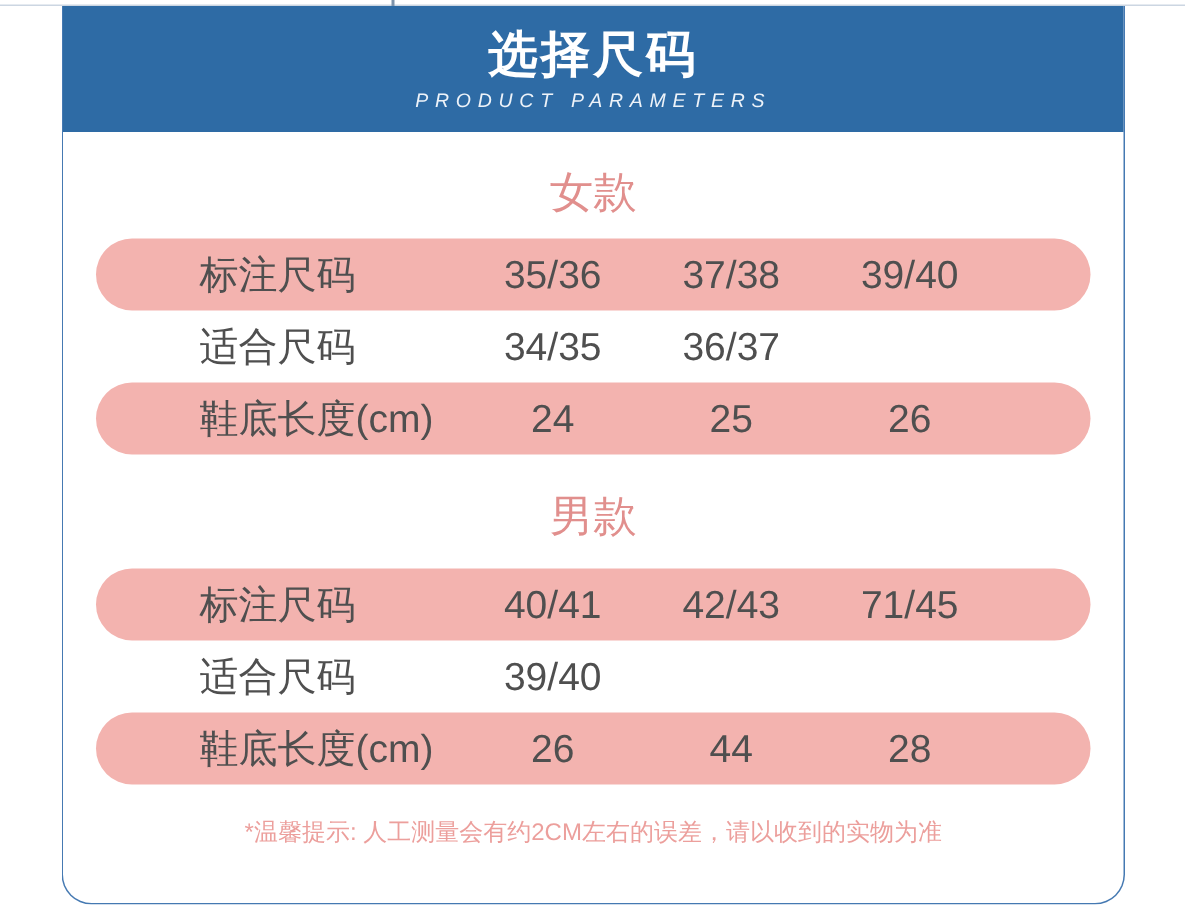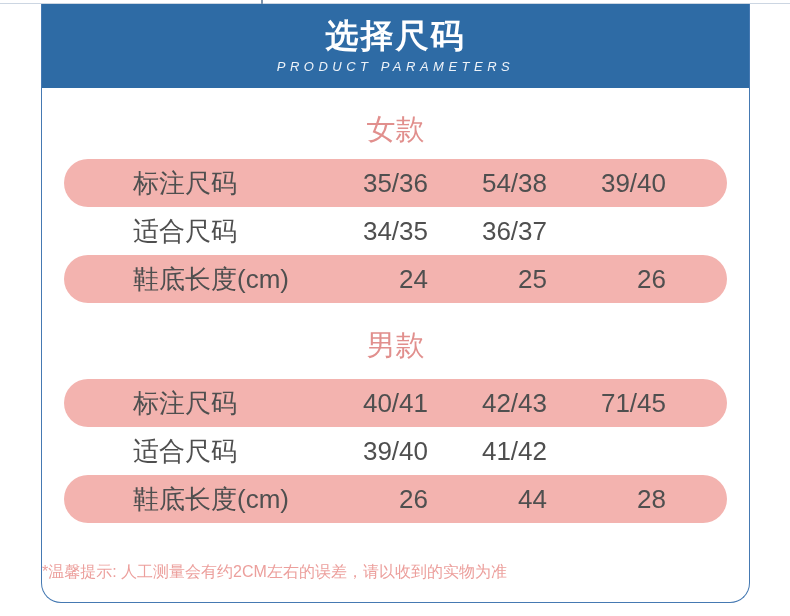--- a/index.html
+++ b/index.html
@@ -74,25 +74,25 @@
   }
   .cell.label {
     flex: 0 0 245px;
     box-sizing: border-box;
     padding-left: 69px;
     text-align: left;
     white-space: nowrap;
   }
   .cell.value {
     flex: 0 0 119px;
-    text-align: right;
+    text-align: center;
   }
   .note {
-    margin-top: 39px;
-    text-align: left;
+    margin-top: 23px;
+    text-align: center;
     color: var(--note-pink, #ec9f9c);
     font-size: 16px;
     line-height: 20px;
   }
 </style>
 </head>
 <body>
 
 <div class="page">
   <div class="top-line"></div>
@@ -104,21 +104,21 @@
       <div class="band-title">选择尺码</div>
       <div class="band-sub">PRODUCT PARAMETERS</div>
     </div>
 
     <div class="section-heading heading-women">女款</div>
 
     <div class="size-table women">
       <div class="row pink">
         <div class="cell label">标注尺码</div>
         <div class="cell value">35/36</div>
-        <div class="cell value">54/38</div>
+        <div class="cell value">37/38</div>
         <div class="cell value">39/40</div>
       </div>
       <div class="row">
         <div class="cell label">适合尺码</div>
         <div class="cell value">34/35</div>
         <div class="cell value">36/37</div>
       </div>
       <div class="row pink">
         <div class="cell label">鞋底长度(cm)</div>
         <div class="cell value">24</div>
@@ -132,21 +132,20 @@
     <div class="size-table men">
       <div class="row pink">
         <div class="cell label">标注尺码</div>
         <div class="cell value">40/41</div>
         <div class="cell value">42/43</div>
         <div class="cell value">71/45</div>
       </div>
       <div class="row">
         <div class="cell label">适合尺码</div>
         <div class="cell value">39/40</div>
-        <div class="cell value">41/42</div>
       </div>
       <div class="row pink">
         <div class="cell label">鞋底长度(cm)</div>
         <div class="cell value">26</div>
         <div class="cell value">44</div>
         <div class="cell value">28</div>
       </div>
     </div>
 
     <div class="note">*温馨提示: 人工测量会有约2CM左右的误差，请以收到的实物为准</div>

